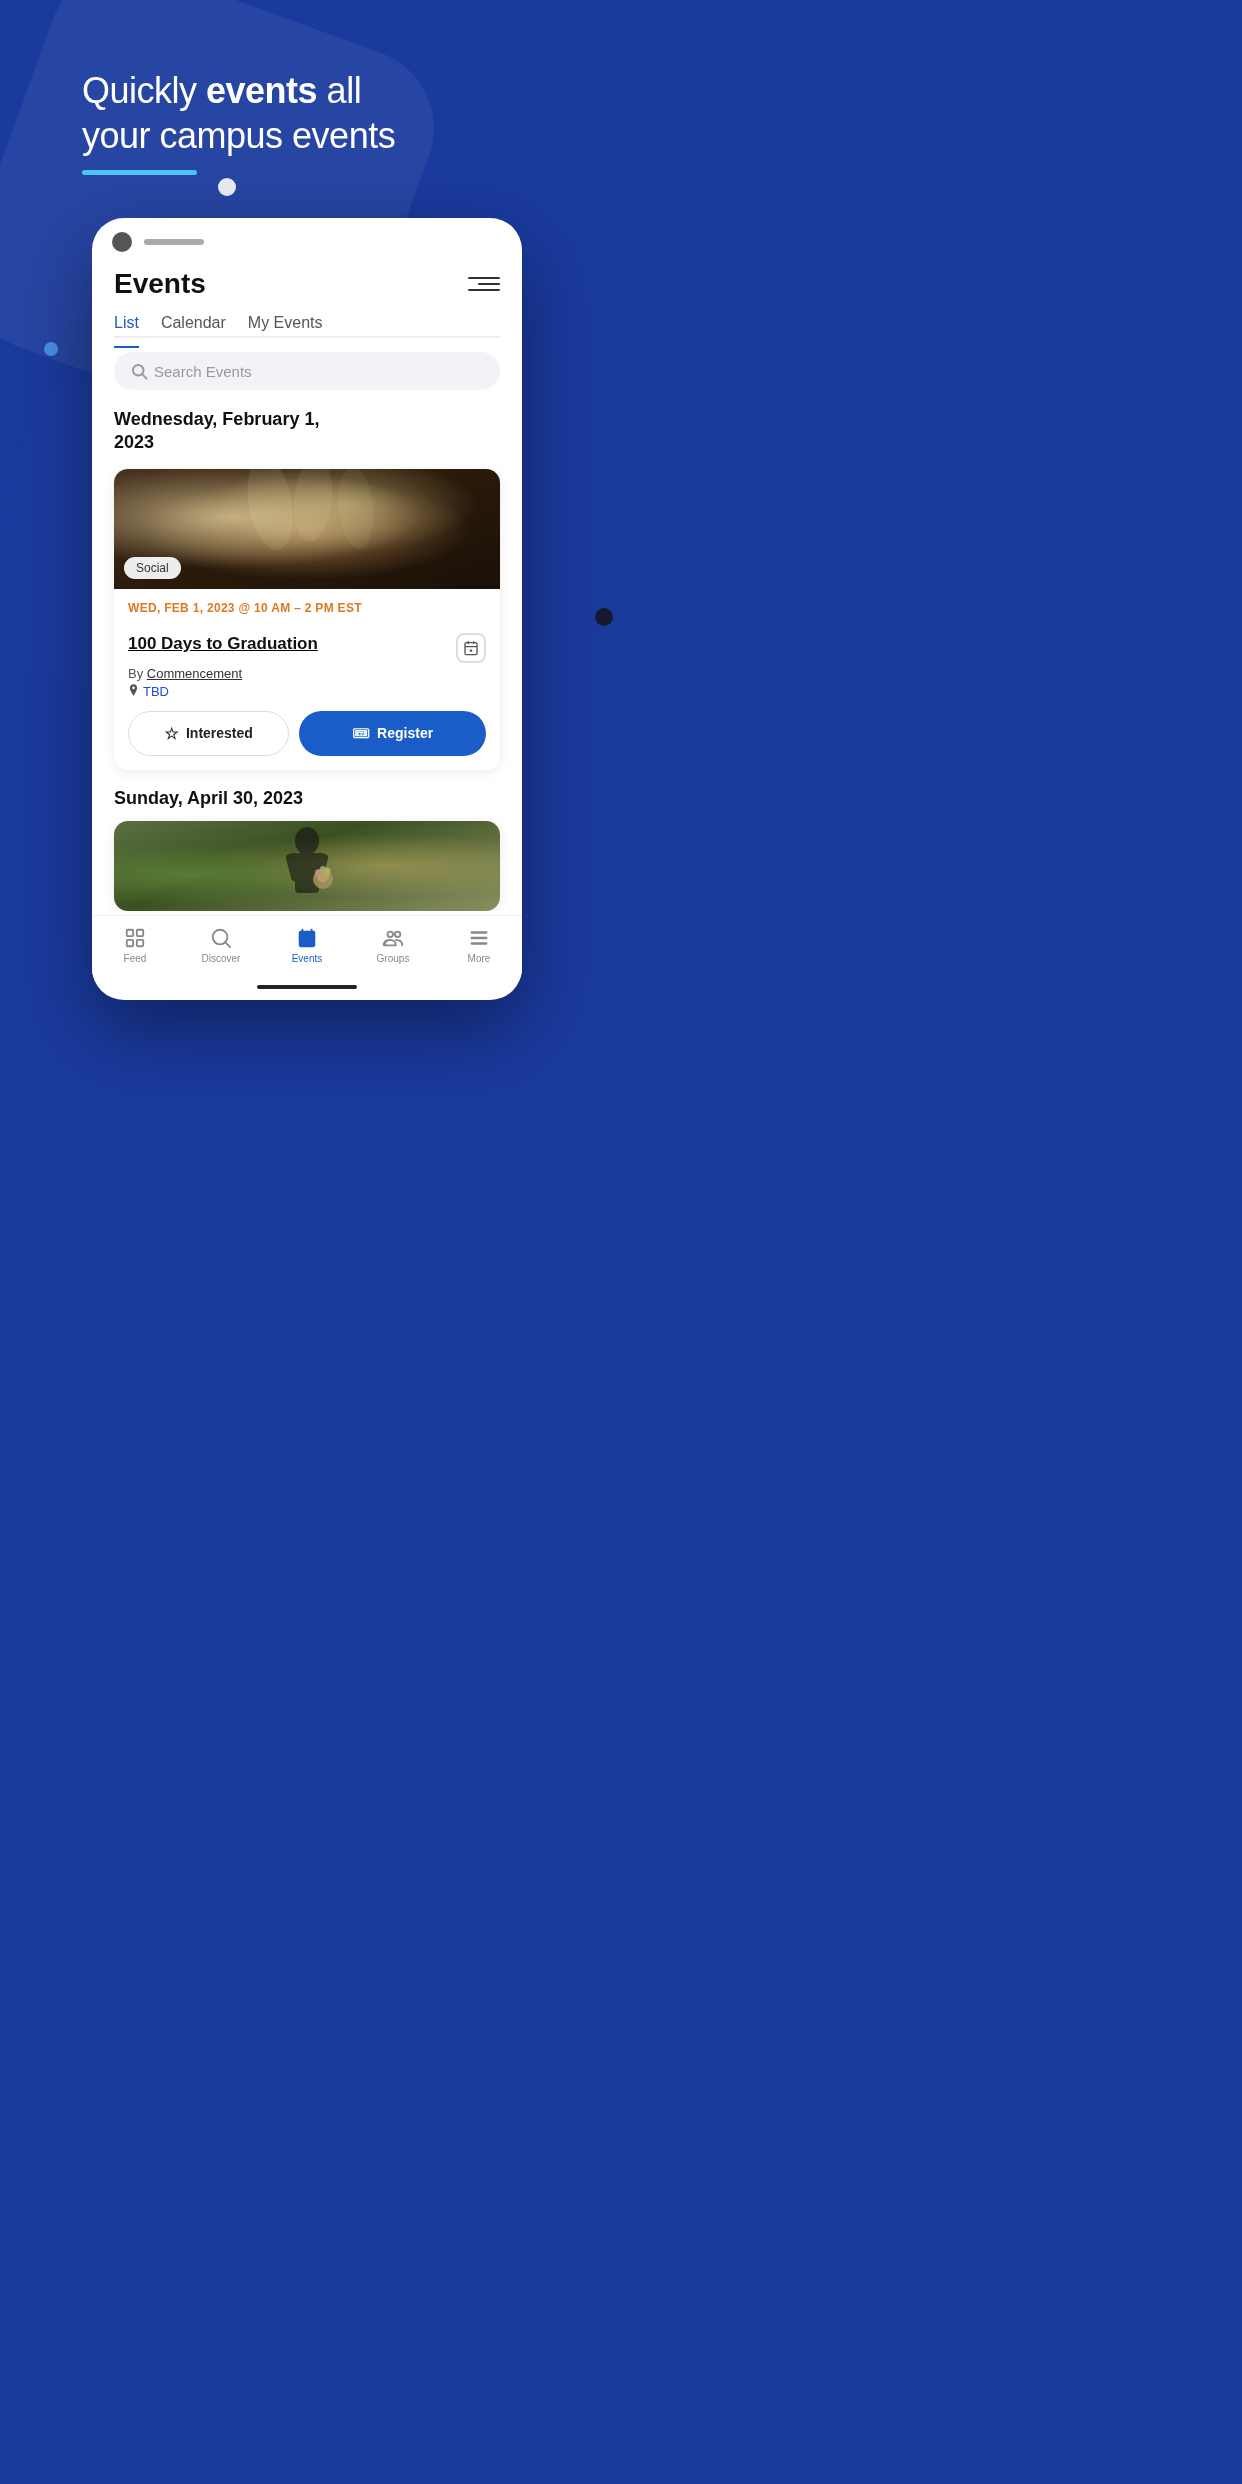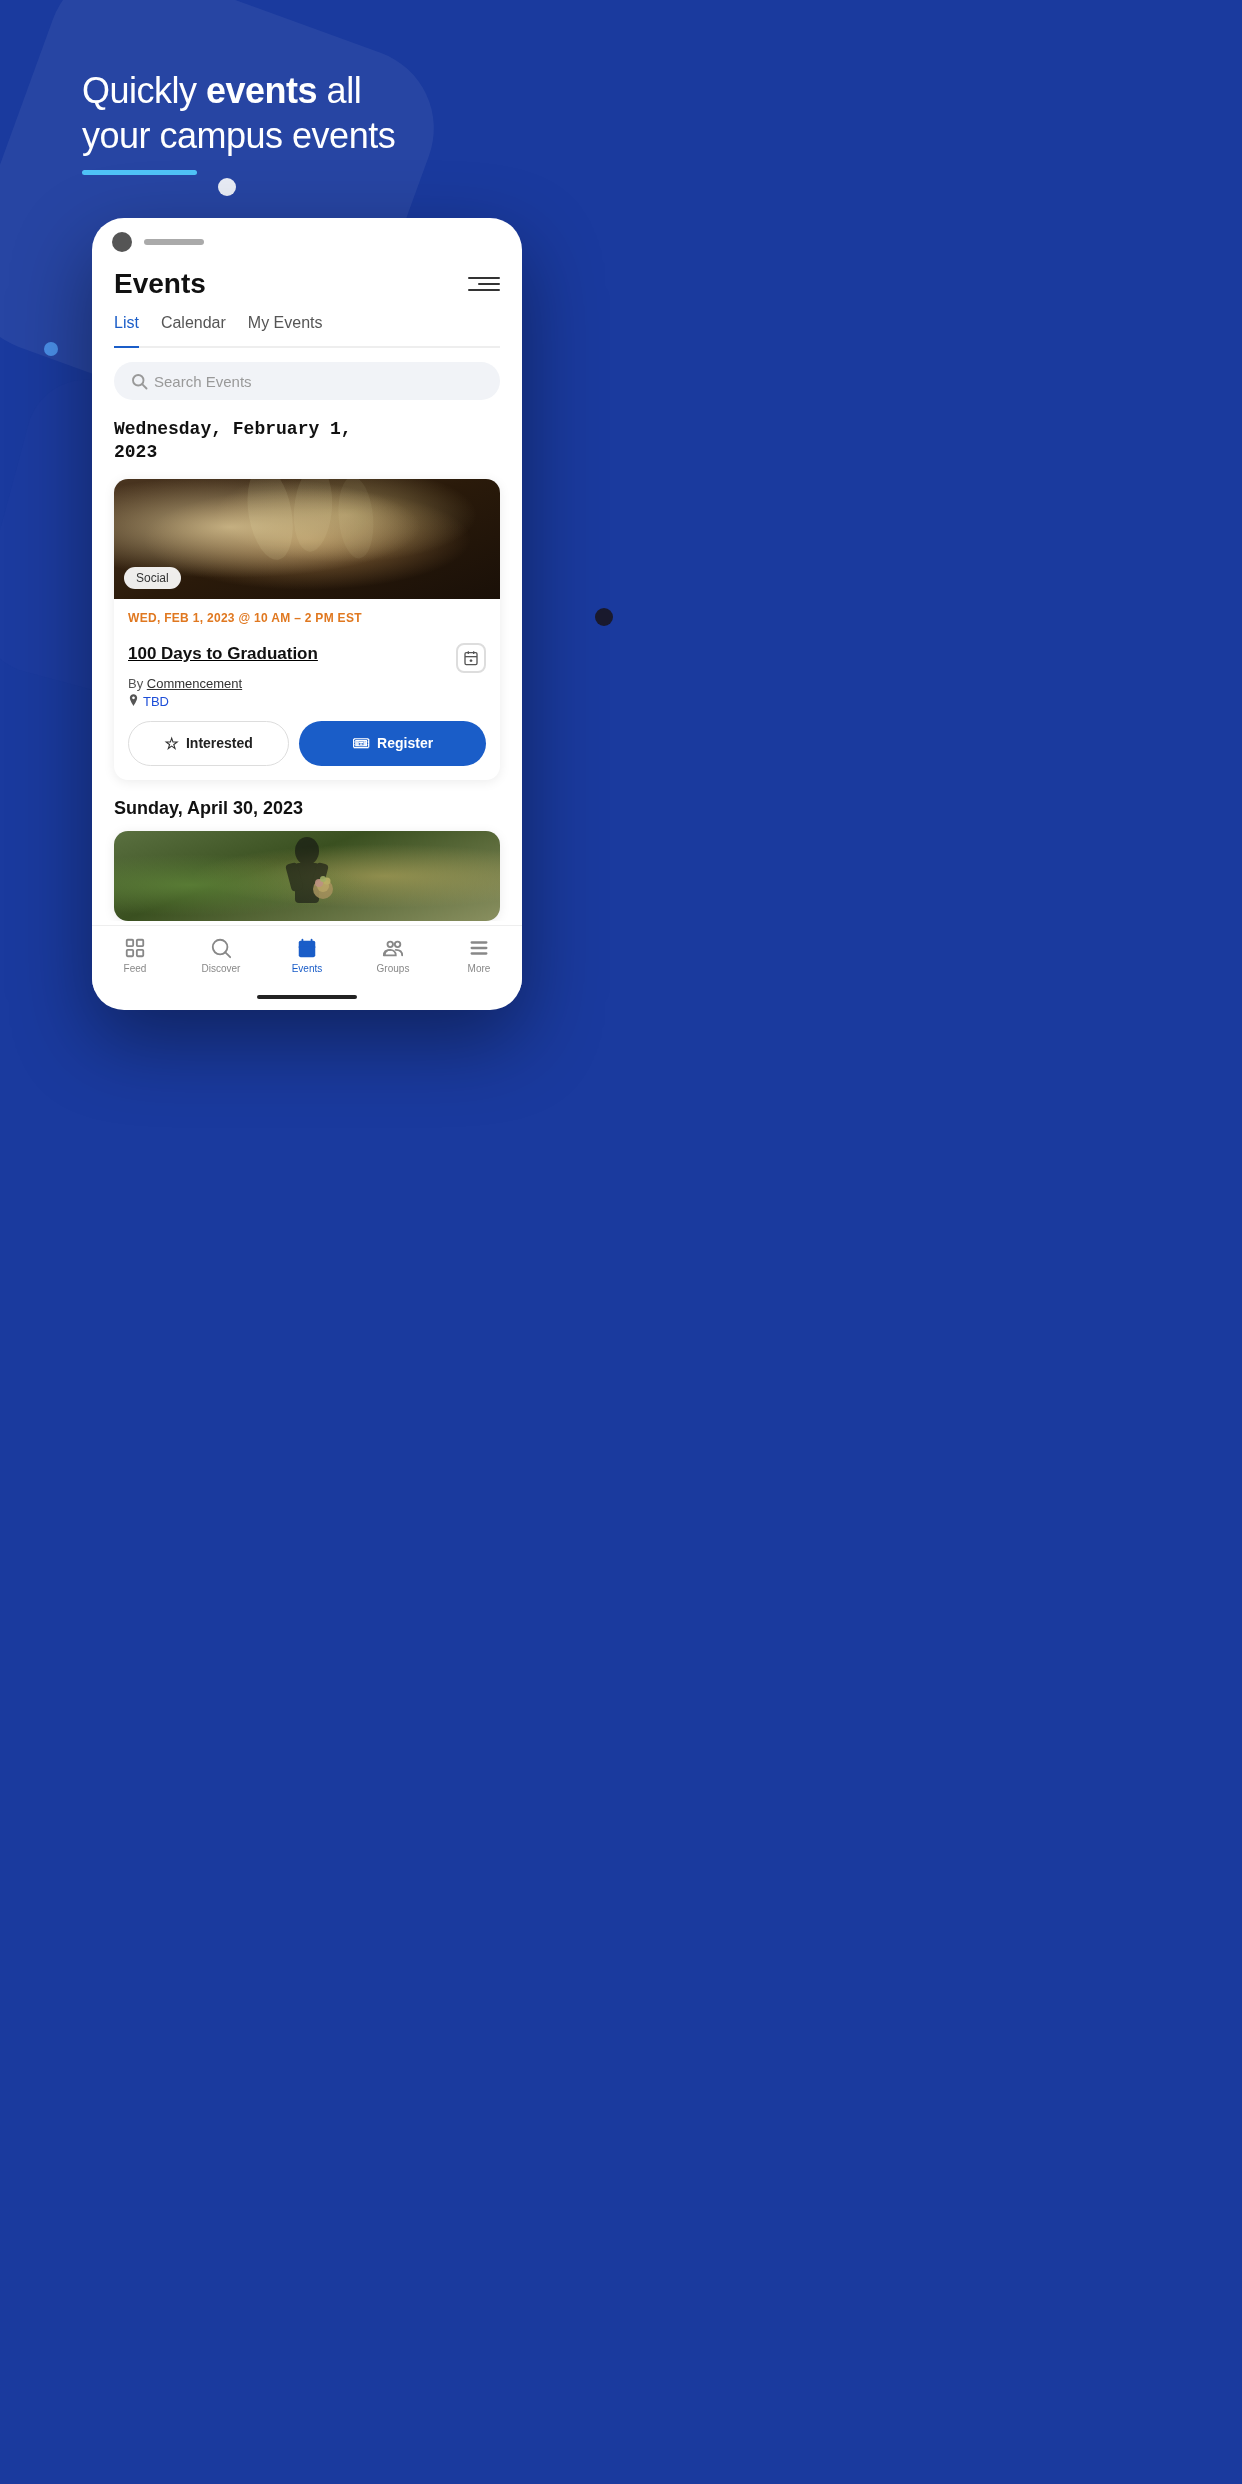--- a/index.html
+++ b/index.html
@@ -135,21 +135,20 @@
     }
     .filter-line:nth-child(1) { width: 100%; }
     .filter-line:nth-child(2) { width: 70%; margin-left: auto; }
     .filter-line:nth-child(3) { width: 100%; }
 
     
     .tabs {
       display: flex;
       gap: 22px;
       border-bottom: 2px solid #eee;
-      padding-bottom: 10px;
       margin-bottom: 14px;
     }
     .tab {
       font-size: 16px;
       cursor: pointer;
       padding-bottom: 4px;
       color: #555;
       font-weight: 500;
     }
     .tab.active {
@@ -178,21 +177,20 @@
       font-size: 15px;
     }
 
     
     .date-heading {
       font-size: 18px;
       font-weight: 700;
       color: #111;
       margin-bottom: 14px;
       line-height: 1.3;
-      font-family: Liberation Mono, monospace;
     }
 
     
     .event-card {
       background: white;
       border-radius: 14px;
       overflow: hidden;
       box-shadow: 0 2px 12px rgba(0,0,0,0.08);
       margin-bottom: 18px;
     }

